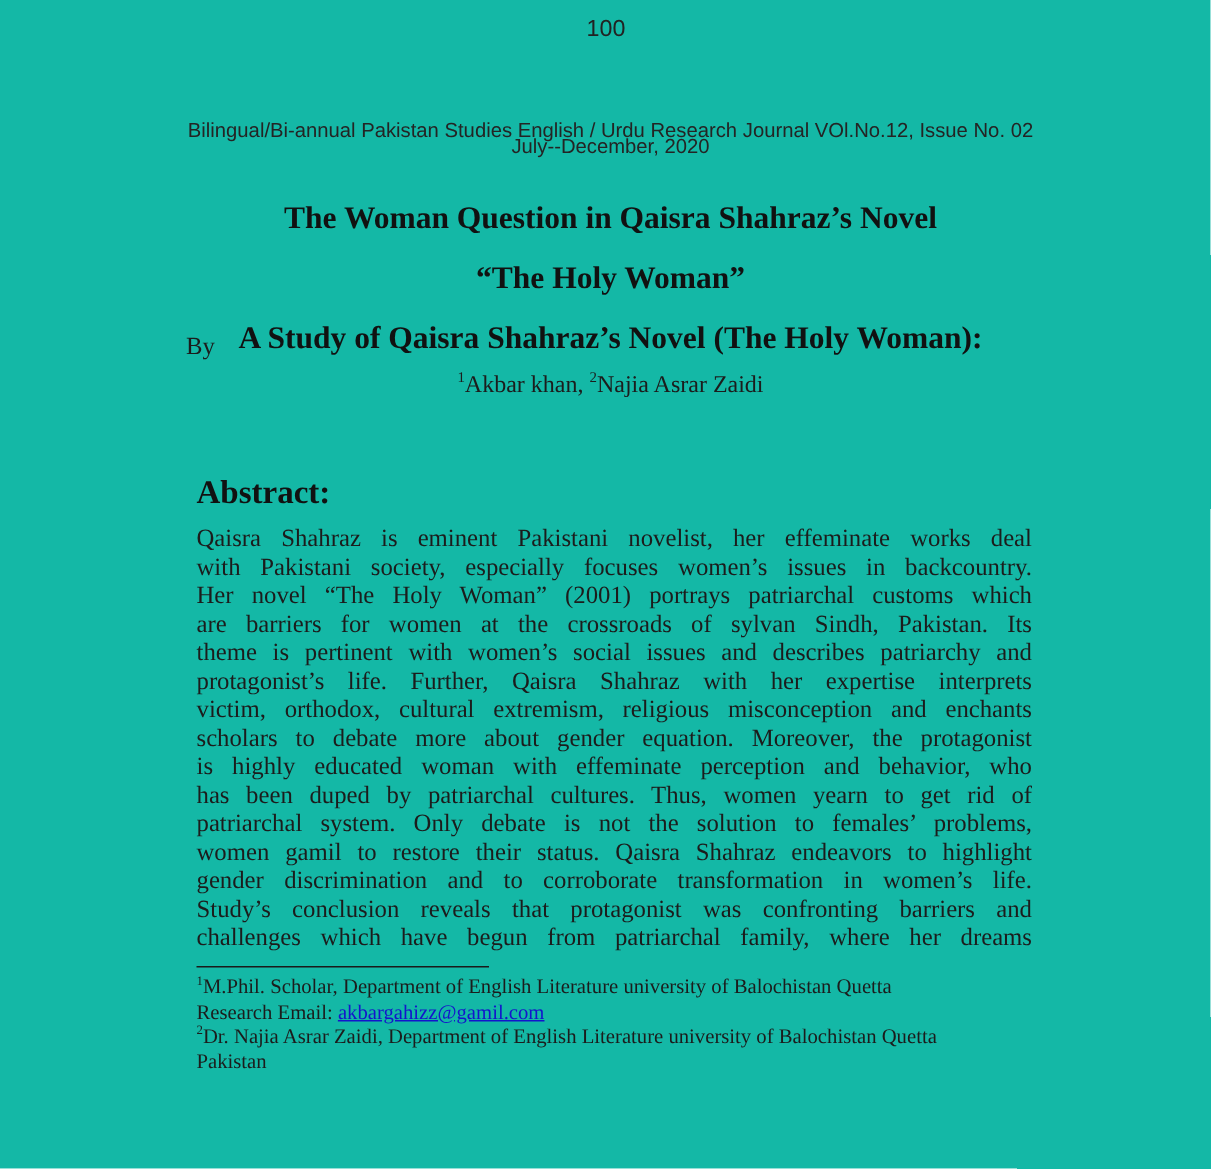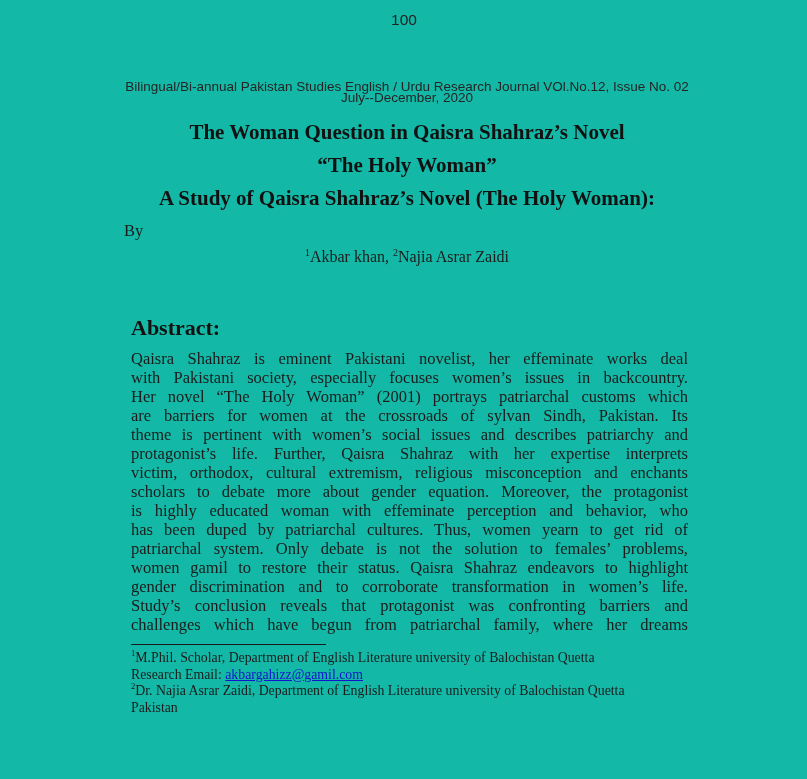--- a/index.html
+++ b/index.html
@@ -40,21 +40,21 @@
   .journal-line { top: 39px; margin-top: 40px; }
   .date-line { top: 90px; }
   .titles {
     position: absolute;
     top: 117px;
     left: 124px;
     width: 566px;
     text-align: center;
   }
   .title-line {
-    margin: 3px 0 9px 0;
+    margin: 16px 0 9px 0;
     font-size: 21px;
     line-height: 24px;
     font-weight: bold;
     color: #111111;
   }
   .by-line {
     position: absolute;
     top: 221px;
     left: 124px;
     width: 566px;

